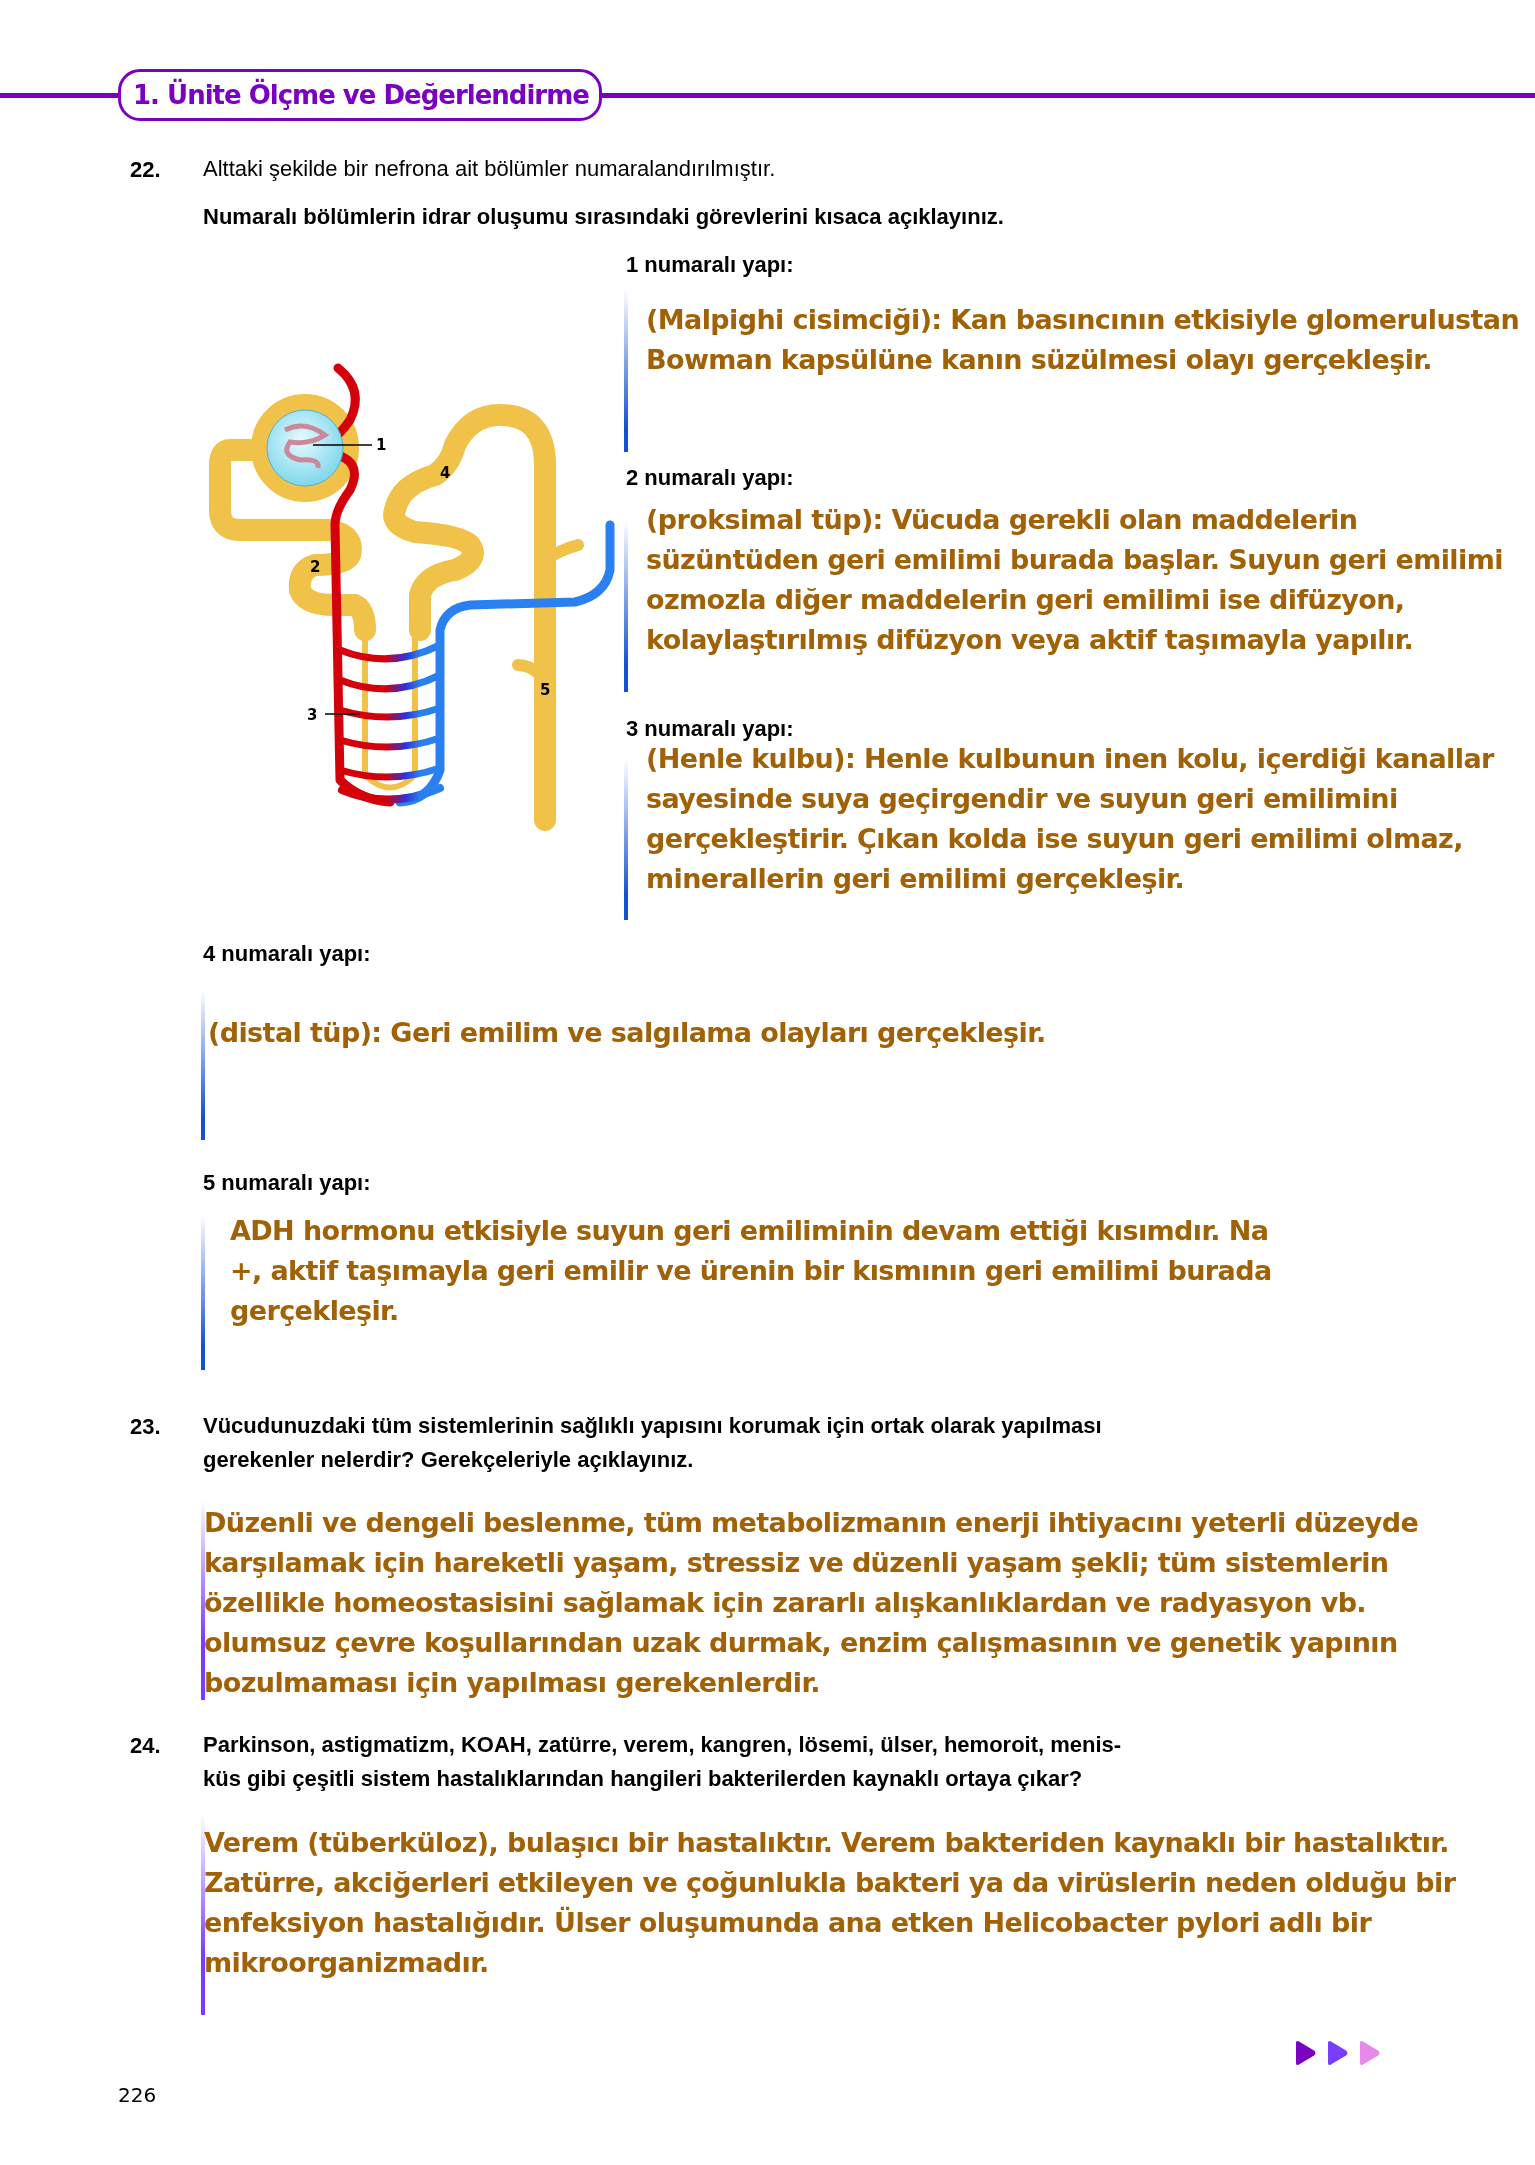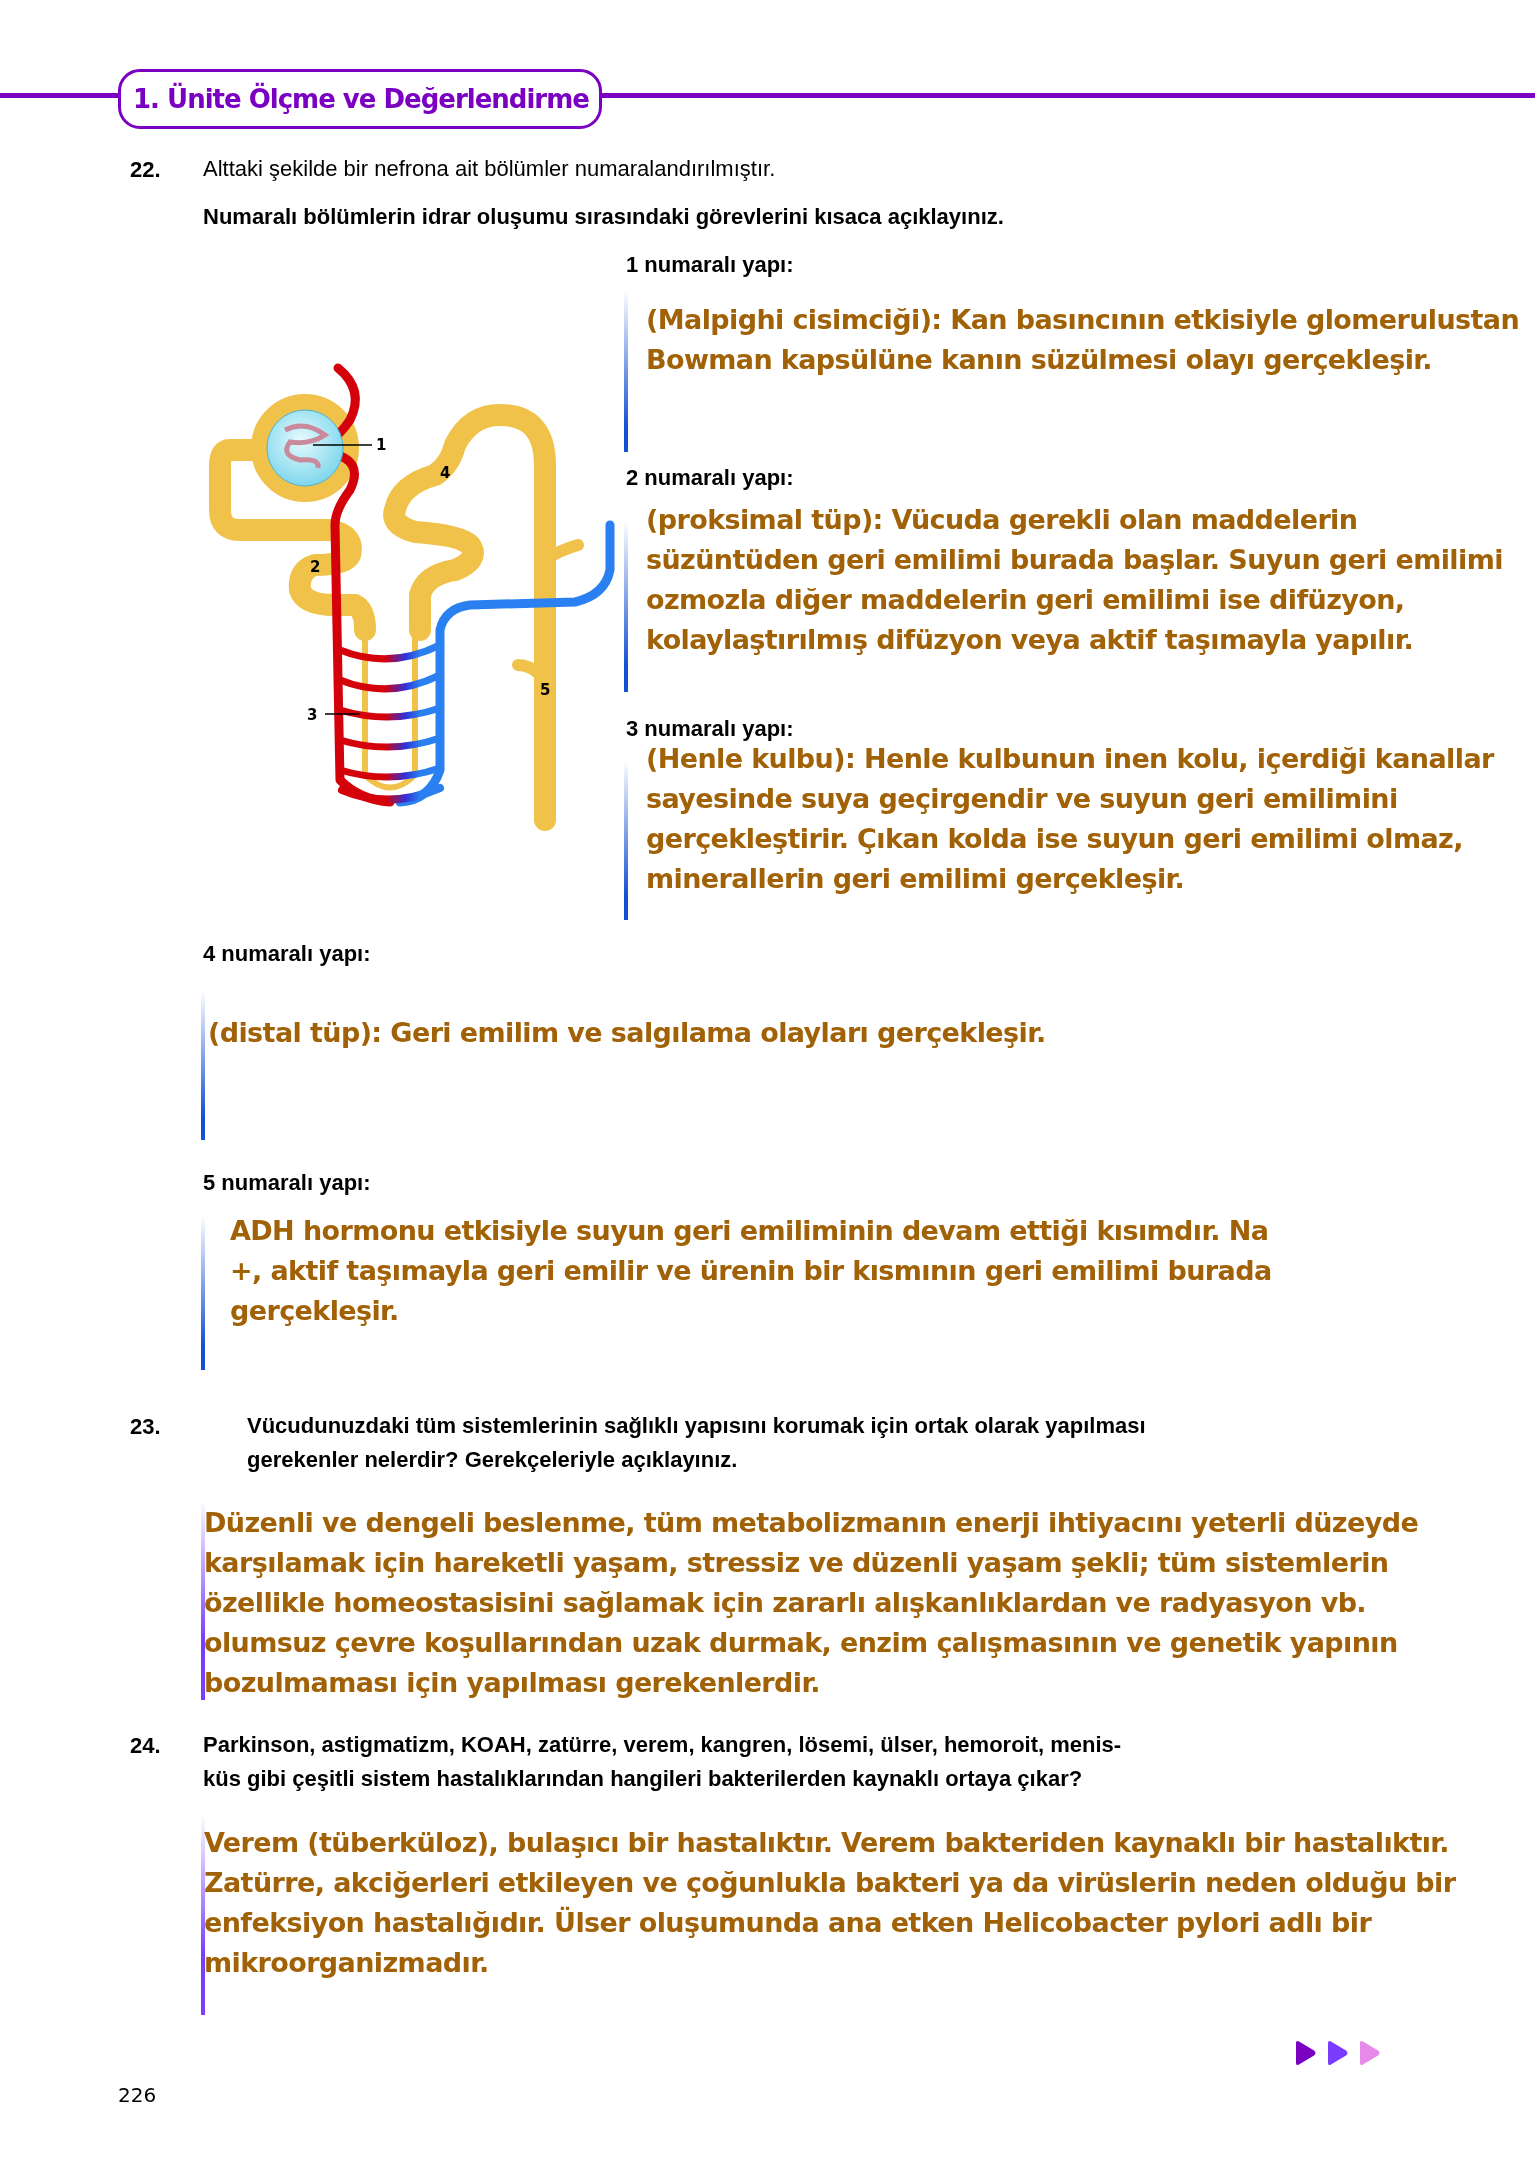--- a/index.html
+++ b/index.html
@@ -1,21 +1,21 @@
 <!DOCTYPE html>
 <html><head>
 <meta charset="utf-8">
 <style>
   html, body { margin:0; padding:0; background:#ffffff; }
   body { width:1535px; height:2165px; position:relative; overflow:hidden; font-family:"Liberation Sans", sans-serif; color:#000; }
   .abs { position:absolute; }
 
   
   .hdr-line { position:absolute; top:93px; height:5px; background:#7a00c2; }
-  .hdr-pill { position:absolute; left:118px; top:69px; width:484px; height:60px; border:3px solid #7a00c2; border-radius:22px; background:#fff; box-sizing:border-box; display:flex; align-items:center; padding-left:12px; }
+  .hdr-pill { position:absolute; left:118px; top:69px; width:484px; height:52px; border:3px solid #7a00c2; border-radius:22px; background:#fff; box-sizing:border-box; display:flex; align-items:center; padding-left:12px; }
   .hdr-pill span { font-family:"DejaVu Sans", sans-serif; font-weight:bold; font-size:26px; color:#7a00c2; letter-spacing:-1px; }
 
   .qnum { position:absolute; font-weight:bold; font-size:22px; }
   .qtext { position:absolute; font-size:22px; line-height:34px; }
   .bold { font-weight:bold; }
   .label { position:absolute; font-weight:bold; font-size:22px; }
 
   .ans { position:absolute; font-family:"DejaVu Sans", sans-serif; font-weight:bold; color:#a16207; font-size:27px; line-height:40px; letter-spacing:-0.6px; }
 
   
@@ -140,21 +140,21 @@
     <div class="vl"></div>
     <div class="hl"></div>
   </div>
 <div class="ans" style="left:230px;top:1211px;">
   <div>ADH hormonu etkisiyle suyun geri emiliminin devam ettiği kısımdır. Na</div>
   <div>+, aktif taşımayla geri emilir ve ürenin bir kısmının geri emilimi burada</div>
   <div>gerçekleşir.</div>
 </div>
 
 <div class="qnum" style="left:130px;top:1414px;">23.</div>
-<div class="qtext bold" style="left:203px;top:1409px;margin-left:44px;">
+<div class="qtext bold" style="left:203px;top:1409px;">
   <div>Vücudunuzdaki tüm sistemlerinin sağlıklı yapısını korumak için ortak olarak yapılması</div>
   <div>gerekenler nelerdir? Gerekçeleriyle açıklayınız.</div>
 </div>
 <div class="frame purple" style="left:201px;top:1500px;width:450px;height:200px;">
     <div class="vl"></div>
     <div class="hl" style="height:0"></div>
   </div>
 <div class="ans" style="left:204px;top:1503px;">
   <div>Düzenli ve dengeli beslenme, tüm metabolizmanın enerji ihtiyacını yeterli düzeyde</div>
   <div>karşılamak için hareketli yaşam, stressiz ve düzenli yaşam şekli; tüm sistemlerin</div>

